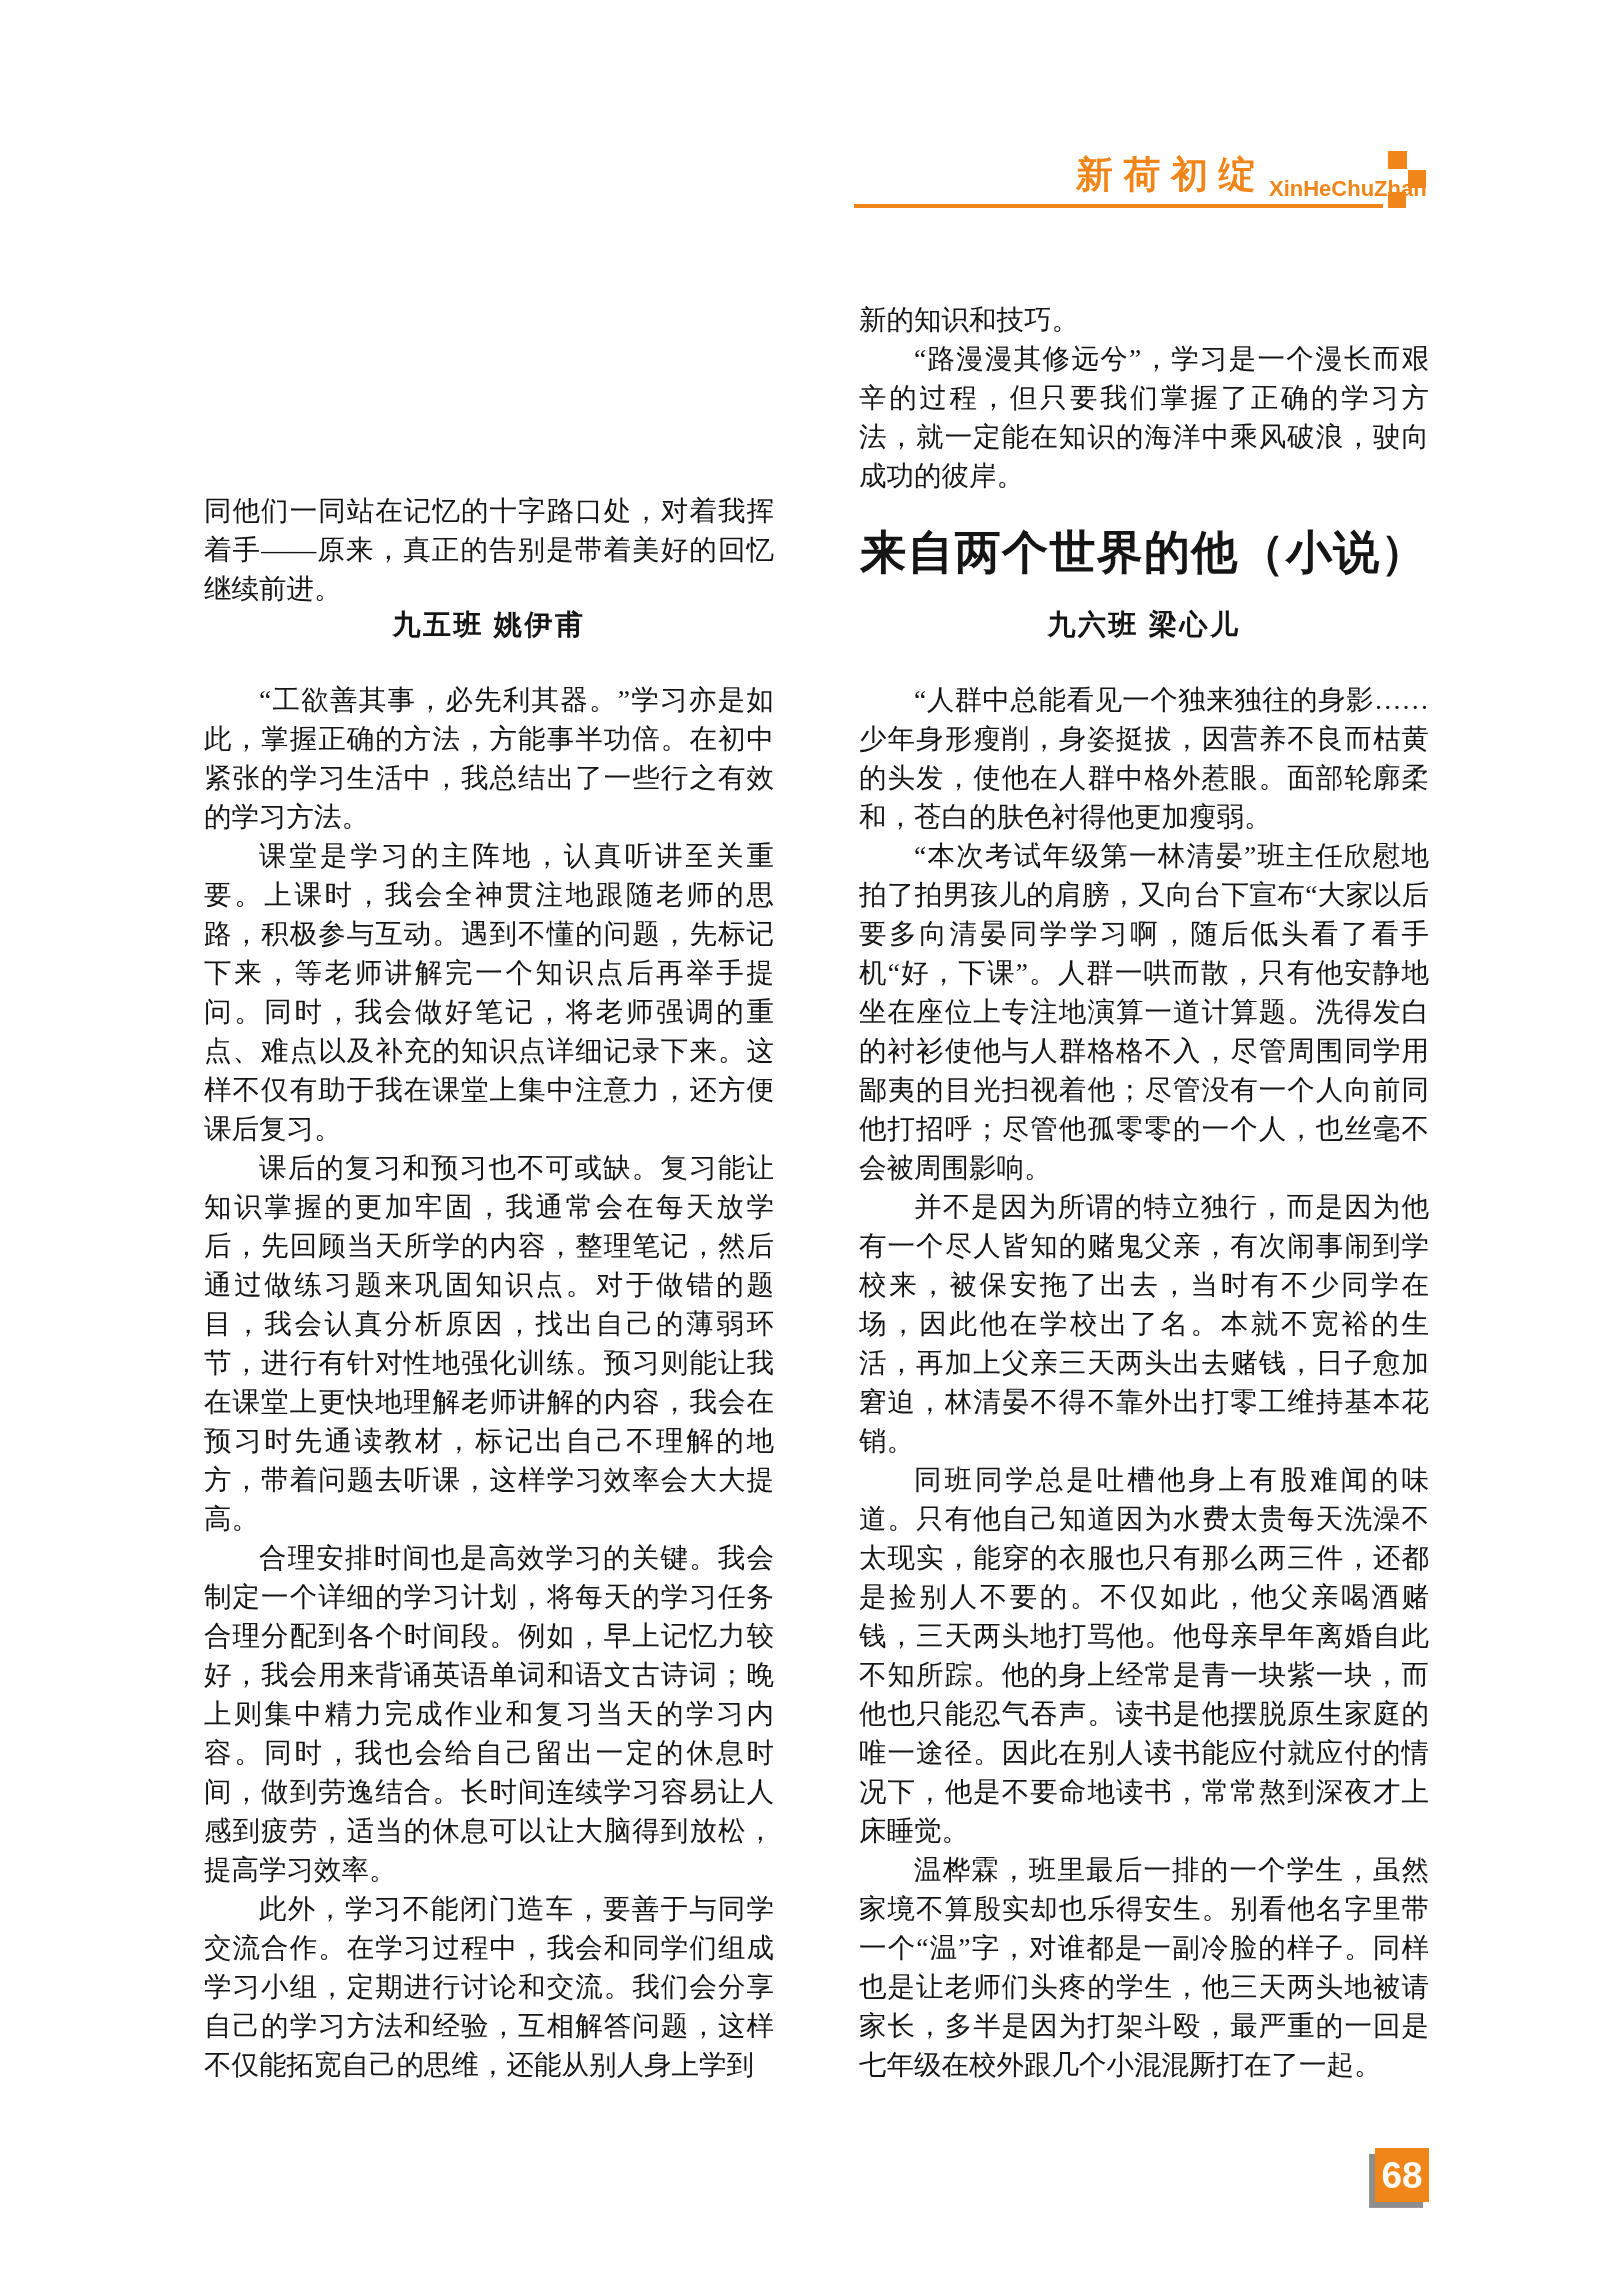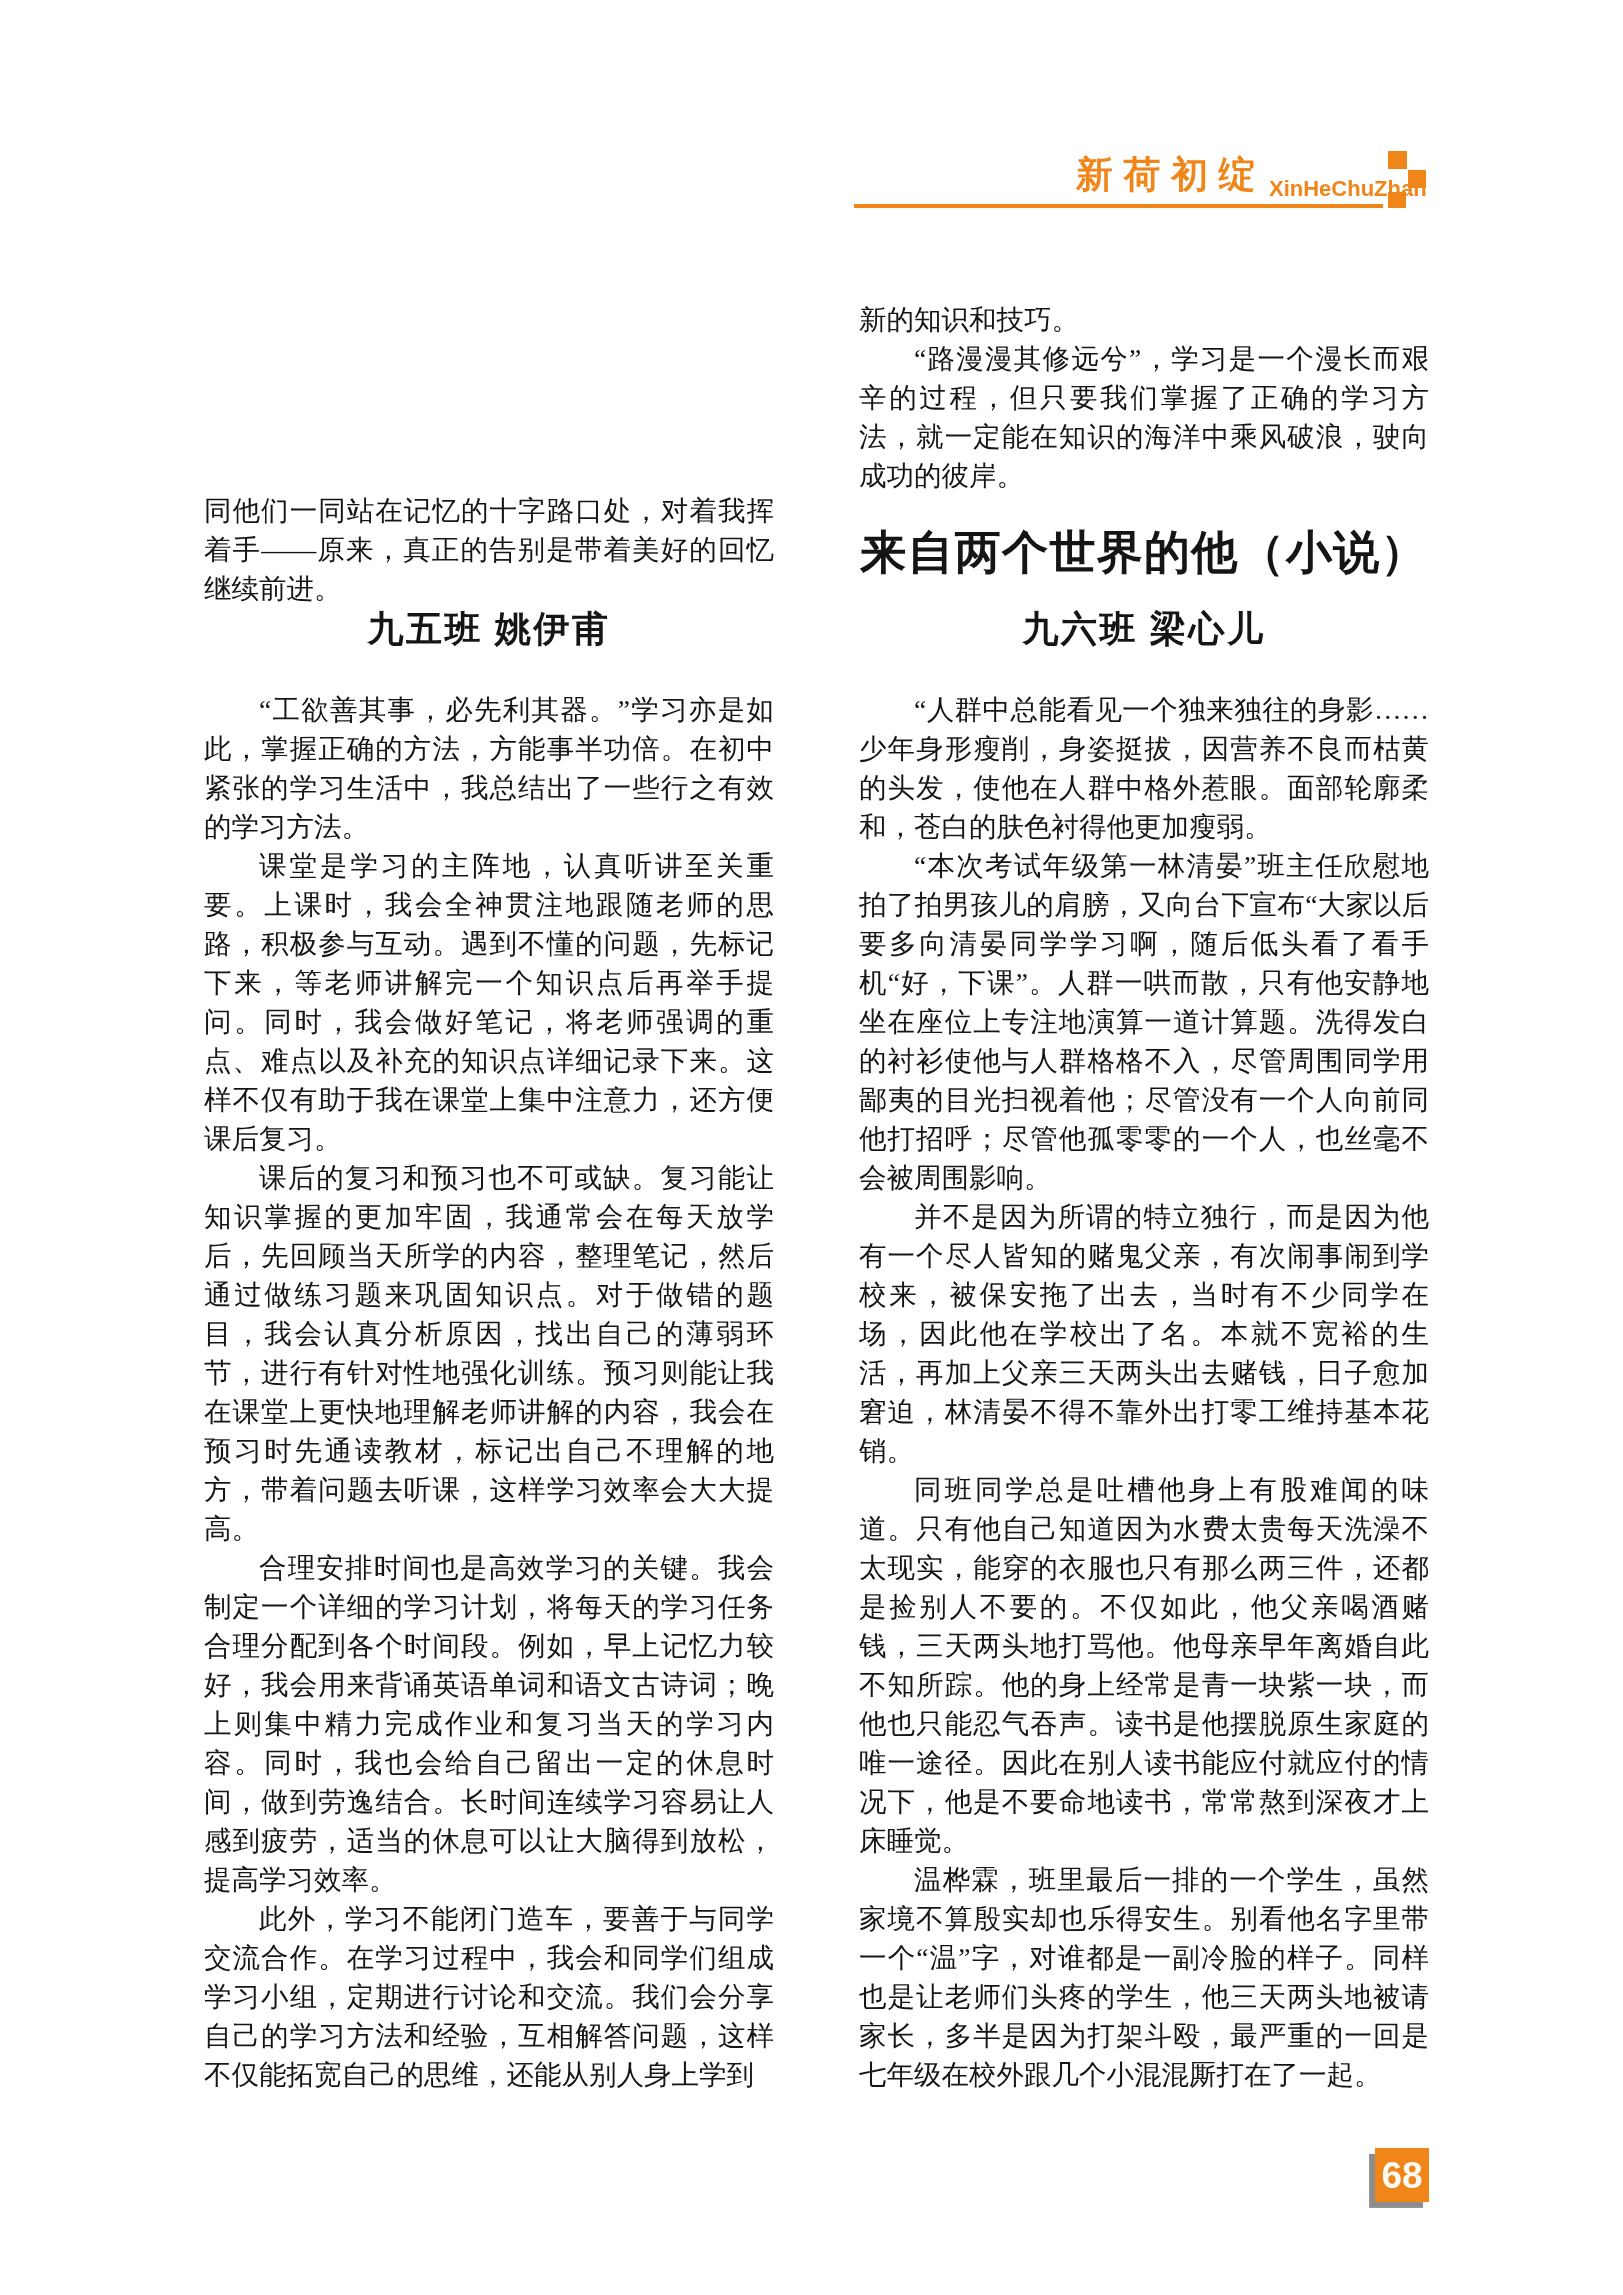--- a/index.html
+++ b/index.html
@@ -42,21 +42,21 @@
   .col p.indent{text-indent:2em;}
   .article-title{
     margin:65px 0 29.5px 0;
     font-size:51px;font-weight:700;line-height:1.2;
     text-align:center;letter-spacing:11.8px;white-space:nowrap;
   }
   .article-title.small{
     margin:30px 0 27.5px 0;font-size:46px;letter-spacing:1.3px;
   }
   .article-author{
-    font-size:36px;font-weight:700;text-align:center;
+    font-size:28px;font-weight:700;text-align:center;
     margin:0 0 39px 0;line-height:1.2;letter-spacing:2.6px;
   }
   
   .page-num{
     position:absolute;left:1375px;top:2148px;width:54px;height:54px;
     background:#f08519;box-shadow:-5.9px 5.9px 0 0 #8d8d8d;
     display:flex;align-items:center;justify-content:center;
   }
   .page-num span{
     color:#fbfbf4;font-size:37px;font-weight:700;line-height:1;

